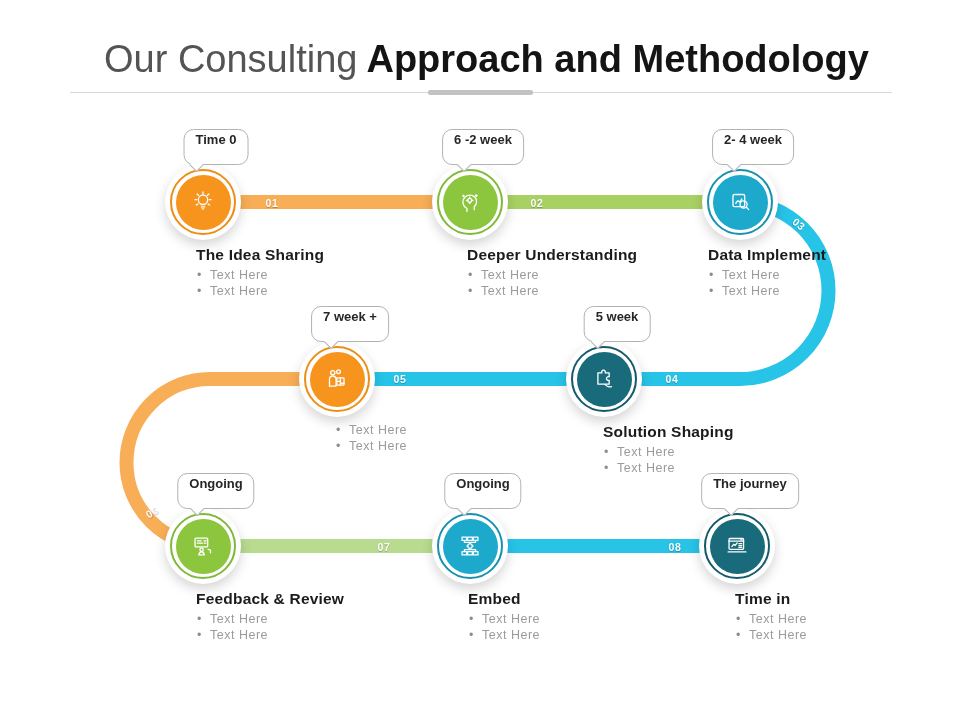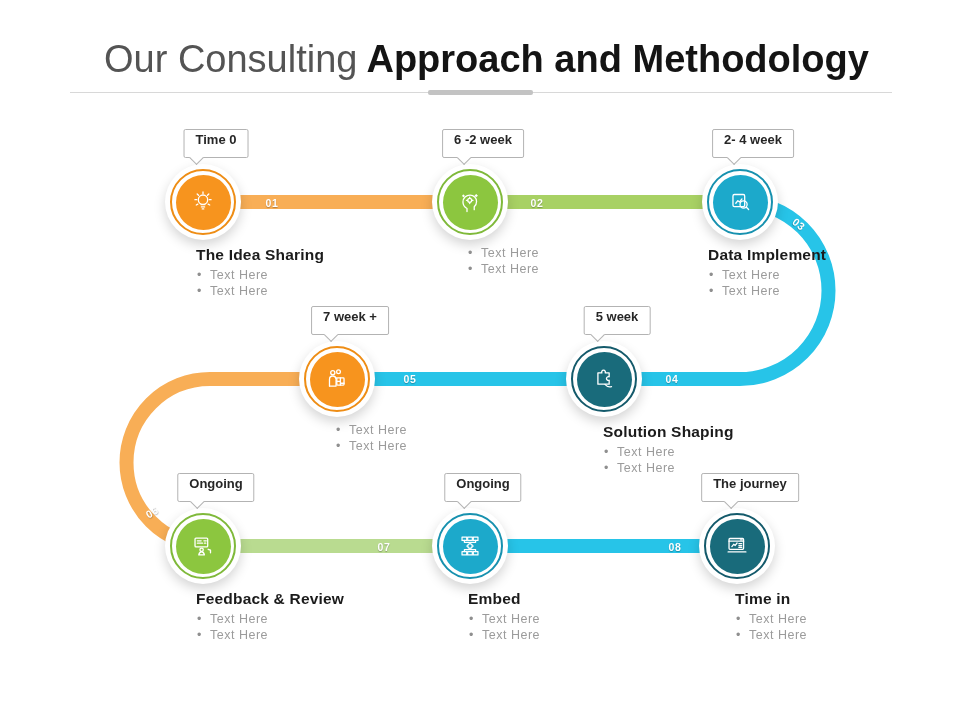--- a/index.html
+++ b/index.html
@@ -13,38 +13,38 @@
   .rule{position:absolute;left:70px;width:822px;top:92px;height:1px;background:var(--divider,#d8d8d8);}
   .rule-center{position:absolute;left:428px;top:90px;width:105px;height:5px;background:var(--divider_center,#c3c3c3);border-radius:2px;}
 
   
   #connector-svg{position:absolute;left:0;top:0;z-index:1;}
   .segnum{position:absolute;z-index:2;transform:translate(-50%,-50%);
           font-size:10.5px;font-weight:700;color:var(--number_color,#fff);letter-spacing:.6px;
           text-shadow:0 1px 1px rgba(0,0,0,.28);}
   .n1{left:272px;top:203px}.n2{left:537px;top:203px}
   .n3{left:799px;top:224px;transform:translate(-50%,-50%) rotate(38deg)}
-  .n4{left:672px;top:379px}.n5{left:410px;top:379px}
+  .n4{left:672px;top:379px}.n5{left:400px;top:379px}
   .n6{left:152px;top:512px;transform:translate(-50%,-50%) rotate(-30deg)}
   .n7{left:384px;top:547px}.n8{left:675px;top:547px}
 
   
   .step{position:absolute;inset:0;}
   .s1{--cx:203px;--cy:202px;--tx:196px}
   .s2{--cx:470px;--cy:202px;--tx:467px}
   .s3{--cx:740px;--cy:202px;--tx:708px}
   .s4{--cx:604px;--cy:379px;--tx:603px}
   .s5{--cx:337px;--cy:379px;--tx:335px}
   .s6{--cx:203px;--cy:546px;--tx:196px}
   .s7{--cx:470px;--cy:546px;--tx:468px}
   .s8{--cx:737px;--cy:546px;--tx:735px}
 
   .tag{position:absolute;top:calc(var(--cy) - 73px);left:calc(var(--cx) + 13px);transform:translateX(-50%);
-       background:#fff;border:1px solid var(--tag_border,#b3b3b3);border-radius:2px;
-       padding:2px 11px 10px;font-size:13px;font-weight:600;color:#262626;white-space:nowrap;z-index:5;}
+       background:#fff;border:1px solid var(--tag_border,#b3b3b3);border-radius:10px;
+       padding:2px 11px 17px;font-size:13px;font-weight:600;color:#262626;white-space:nowrap;z-index:5;}
   .tag::after{content:"";position:absolute;left:calc(50% - 24px);bottom:-5.5px;width:9px;height:9px;background:#fff;
        border-left:1px solid var(--tag_border,#b3b3b3);border-bottom:1px solid var(--tag_border,#b3b3b3);
        transform:rotate(-45deg);}
 
   .node{position:absolute;width:76px;height:76px;left:calc(var(--cx) - 38px);top:calc(var(--cy) - 38px);
         background:#fff;border-radius:50%;box-shadow:0 5px 12px rgba(0,0,0,.17);z-index:4;}
   .ring{position:absolute;inset:5px;border-radius:50%;border:2.5px solid #999;}
   .disc{position:absolute;inset:10.5px;border-radius:50%;display:flex;align-items:center;justify-content:center;}
   .icon{display:block;width:30px;height:30px;}
   .icon svg{display:block;width:30px;height:30px;}
@@ -119,20 +119,21 @@
                   <path d="M12.8 26.2v-3.3c-2.8-1.5-4.3-4-4.3-6.9 0-4.3 3.4-7.4 7.5-7.4s7 3 7 6.9c0 2.4-1 4.3-2.5 5.6v3.1"></path>
                   <circle cx="15.7" cy="14.2" r="2.1"></circle>
                   <path d="M15.7 10.7v1.2M15.7 16.5v1.2M12.2 14.2h1.2M18 14.2h1.2"></path>
                   <path d="M22.6 8.2v2M21.6 9.2h2M9 8.6v1.6M8.2 9.4h1.6"></path>
                 </g>
               </svg>
             </span>
         </div>
       </div>
       <div class="text">
+        <div class="step-title">Deeper Understanding</div>
         <ul class="bullets">
             <li>Text Here</li>
             <li>Text Here</li>
           </ul>
       </div>
     </div>
       <div class="step s3">
       <div class="tag"><span class="tag-label">2- 4 week</span></div>
       <div class="node">
         <div class="ring" style="border-color: rgb(23, 145, 175);"></div>

